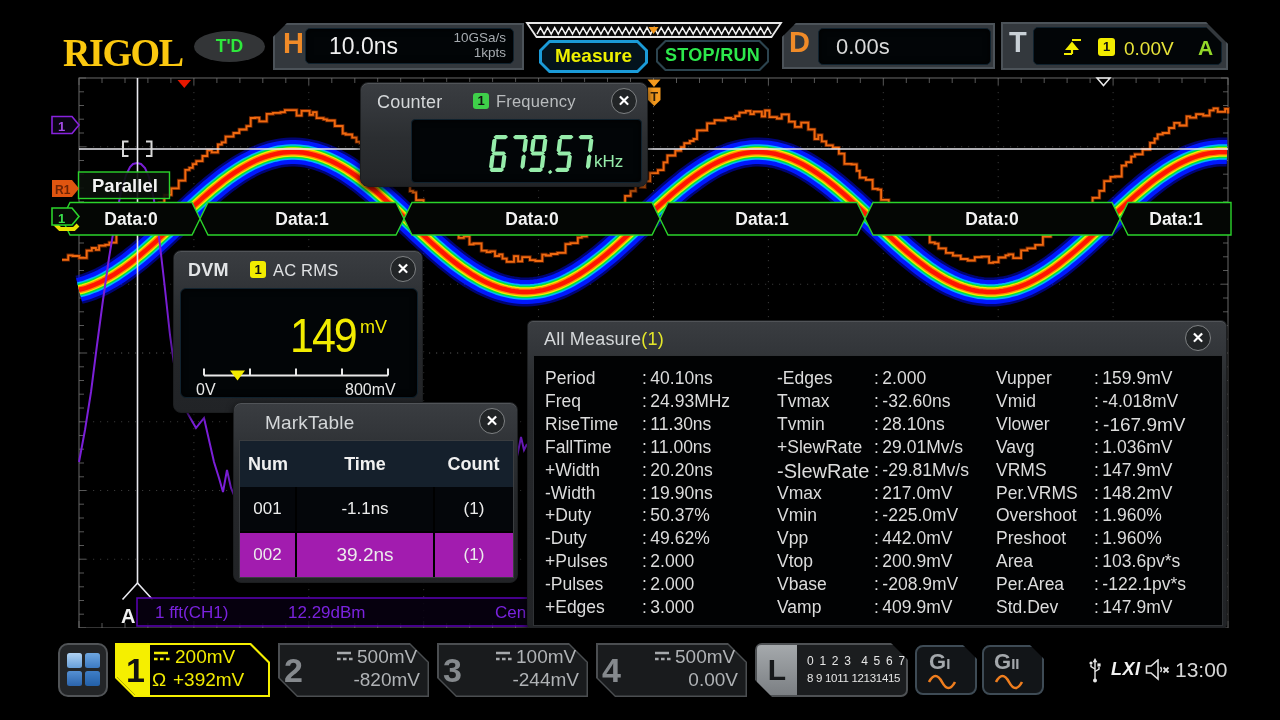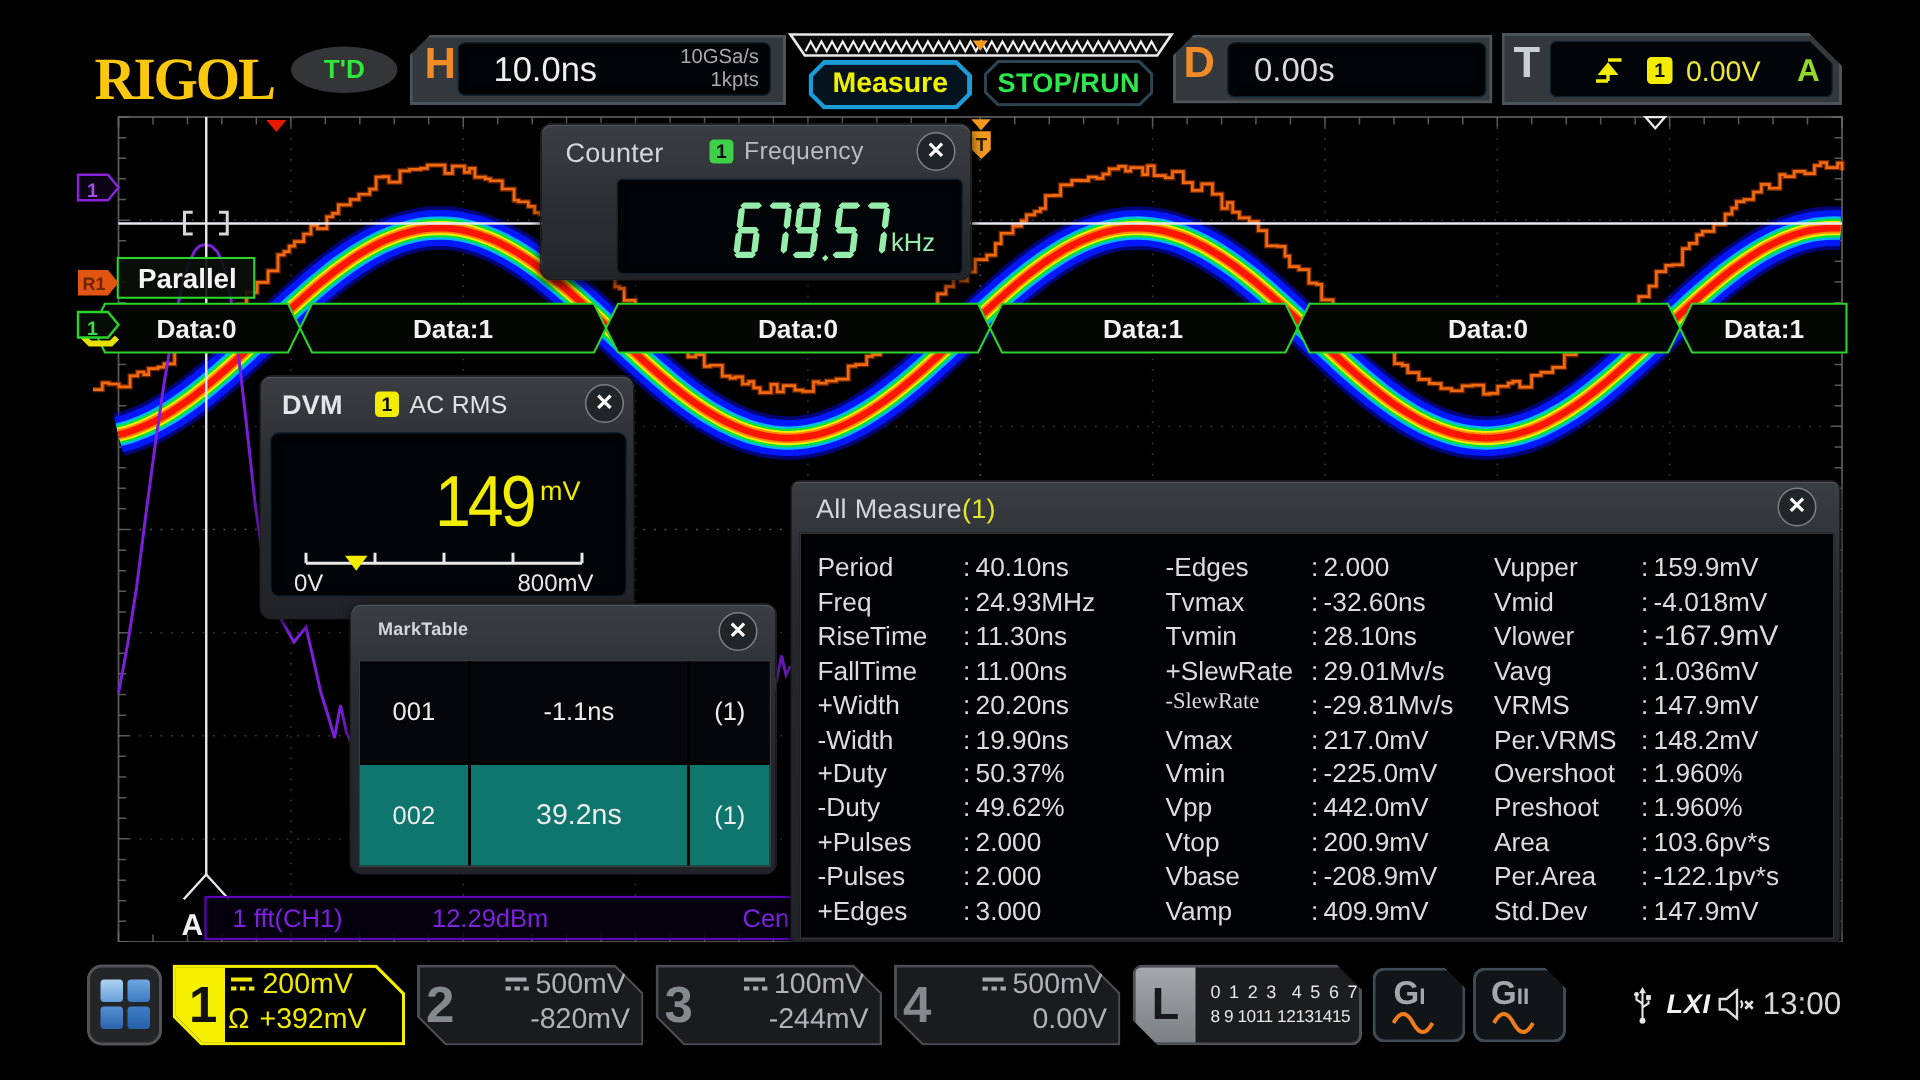--- a/index.html
+++ b/index.html
@@ -176,31 +176,36 @@
     <div class="abs" style="left:186px;top:66px;font-size:18px;color:#f2ec00;">mV</div>
     <svg class="abs" style="left:0;top:0;" width="250" height="163" viewBox="0 0 250 163">
       <path d="M30 124.5 H214 M30 124.5 v-7 M76 124.5 v-7 M122 124.5 v-7 M168 124.5 v-7 M214 124.5 v-7" stroke="#e8e8e8" stroke-width="2" fill="none"></path>
       <path d="M56 119.5 h15 l-7.5 10 Z" fill="#f2ec00"></path>
     </svg>
     <div class="abs" style="left:22px;top:130px;font-size:16px;color:#e8e8e8;">0V</div>
     <div class="abs" style="left:171px;top:130px;font-size:16px;color:#e8e8e8;">800mV</div>
   </div>
 
   <div class="panel" style="left:233px;top:402px;width:285px;height:181px;z-index:12;">
-    <div class="ptitle" style="left:18px;top:9px;font-size:12px;font-weight:bold;">MarkTable</div>
+    <div class="ptitle" style="left:31px;top:9px;font-size:19px;">MarkTable</div>
     <div class="xbtn" style="left:245px;top:5px;">✕</div>
     <div class="abs" style="left:5px;top:37px;width:275px;height:138px;background:#05070a;border:1px solid #3a3d40;">
       <table style="border-collapse:collapse;width:100%;height:100%;font-family:'Liberation Sans',sans-serif;">
         <tbody>
+            <tr style="background:#15202c;height:36px;">
+          <th style="width:56px;color:#f0f0f0;font-size:18px;">Num</th>
+          <th style="width:138px;color:#f0f0f0;font-size:18px;">Time</th>
+          <th style="color:#f0f0f0;font-size:18px;">Count</th>
+        </tr>
         <tr style="background:#04060a;height:35px;border-bottom:2px solid #000;">
           <td style="text-align:center;color:#ececec;font-size:17px;border-right:2px solid #000;">001</td>
           <td style="text-align:center;color:#ececec;font-size:17px;border-right:2px solid #000;">-1.1ns</td>
           <td style="text-align:center;color:#ececec;font-size:17px;">(1)</td>
         </tr>
-        <tr style="background:#0f766e;height:35px;">
+        <tr style="background:#a21caf;height:35px;">
           <td style="text-align:center;color:#ececec;font-size:17px;border-right:2px solid #000;">002</td>
           <td style="text-align:center;color:#ececec;font-size:19px;border-right:2px solid #000;">39.2ns</td>
           <td style="text-align:center;color:#ececec;font-size:17px;">(1)</td>
         </tr>
       </tbody>
         </table>
     </div>
   </div>
 
   <div class="panel" style="left:527px;top:320px;width:700px;height:310px;z-index:13;border-radius:6px;">
@@ -230,21 +235,21 @@
 <div class="abs" style="left:11px;top:241.0px;font-size:17.5px;color:#dcdcdc;">+Edges</div>
 <div class="abs" style="left:108px;top:241.0px;font-size:17.5px;color:#dcdcdc;">: 3.000</div>
 <div class="abs" style="left:243px;top:12.0px;font-size:17.5px;color:#dcdcdc;">-Edges</div>
 <div class="abs" style="left:340px;top:12.0px;font-size:17.5px;color:#dcdcdc;">: 2.000</div>
 <div class="abs" style="left:243px;top:34.9px;font-size:17.5px;color:#dcdcdc;">Tvmax</div>
 <div class="abs" style="left:340px;top:34.9px;font-size:17.5px;color:#dcdcdc;">: -32.60ns</div>
 <div class="abs" style="left:243px;top:57.8px;font-size:17.5px;color:#dcdcdc;">Tvmin</div>
 <div class="abs" style="left:340px;top:57.8px;font-size:17.5px;color:#dcdcdc;">: 28.10ns</div>
 <div class="abs" style="left:243px;top:80.7px;font-size:17.5px;color:#dcdcdc;">+SlewRate</div>
 <div class="abs" style="left:340px;top:80.7px;font-size:17.5px;color:#dcdcdc;">: 29.01Mv/s</div>
-<div class="abs" style="left:243px;top:103.6px;font-size:15px;color:#dcdcdc;font-family:Liberation Serif, serif;">-SlewRate</div>
+<div class="abs" style="left:243px;top:103.6px;font-size:20px;color:#dcdcdc;">-SlewRate</div>
 <div class="abs" style="left:340px;top:103.6px;font-size:17.5px;color:#dcdcdc;">: -29.81Mv/s</div>
 <div class="abs" style="left:243px;top:126.5px;font-size:17.5px;color:#dcdcdc;">Vmax</div>
 <div class="abs" style="left:340px;top:126.5px;font-size:17.5px;color:#dcdcdc;">: 217.0mV</div>
 <div class="abs" style="left:243px;top:149.4px;font-size:17.5px;color:#dcdcdc;">Vmin</div>
 <div class="abs" style="left:340px;top:149.4px;font-size:17.5px;color:#dcdcdc;">: -225.0mV</div>
 <div class="abs" style="left:243px;top:172.3px;font-size:17.5px;color:#dcdcdc;">Vpp</div>
 <div class="abs" style="left:340px;top:172.3px;font-size:17.5px;color:#dcdcdc;">: 442.0mV</div>
 <div class="abs" style="left:243px;top:195.2px;font-size:17.5px;color:#dcdcdc;">Vtop</div>
 <div class="abs" style="left:340px;top:195.2px;font-size:17.5px;color:#dcdcdc;">: 200.9mV</div>
 <div class="abs" style="left:243px;top:218.1px;font-size:17.5px;color:#dcdcdc;">Vbase</div>

